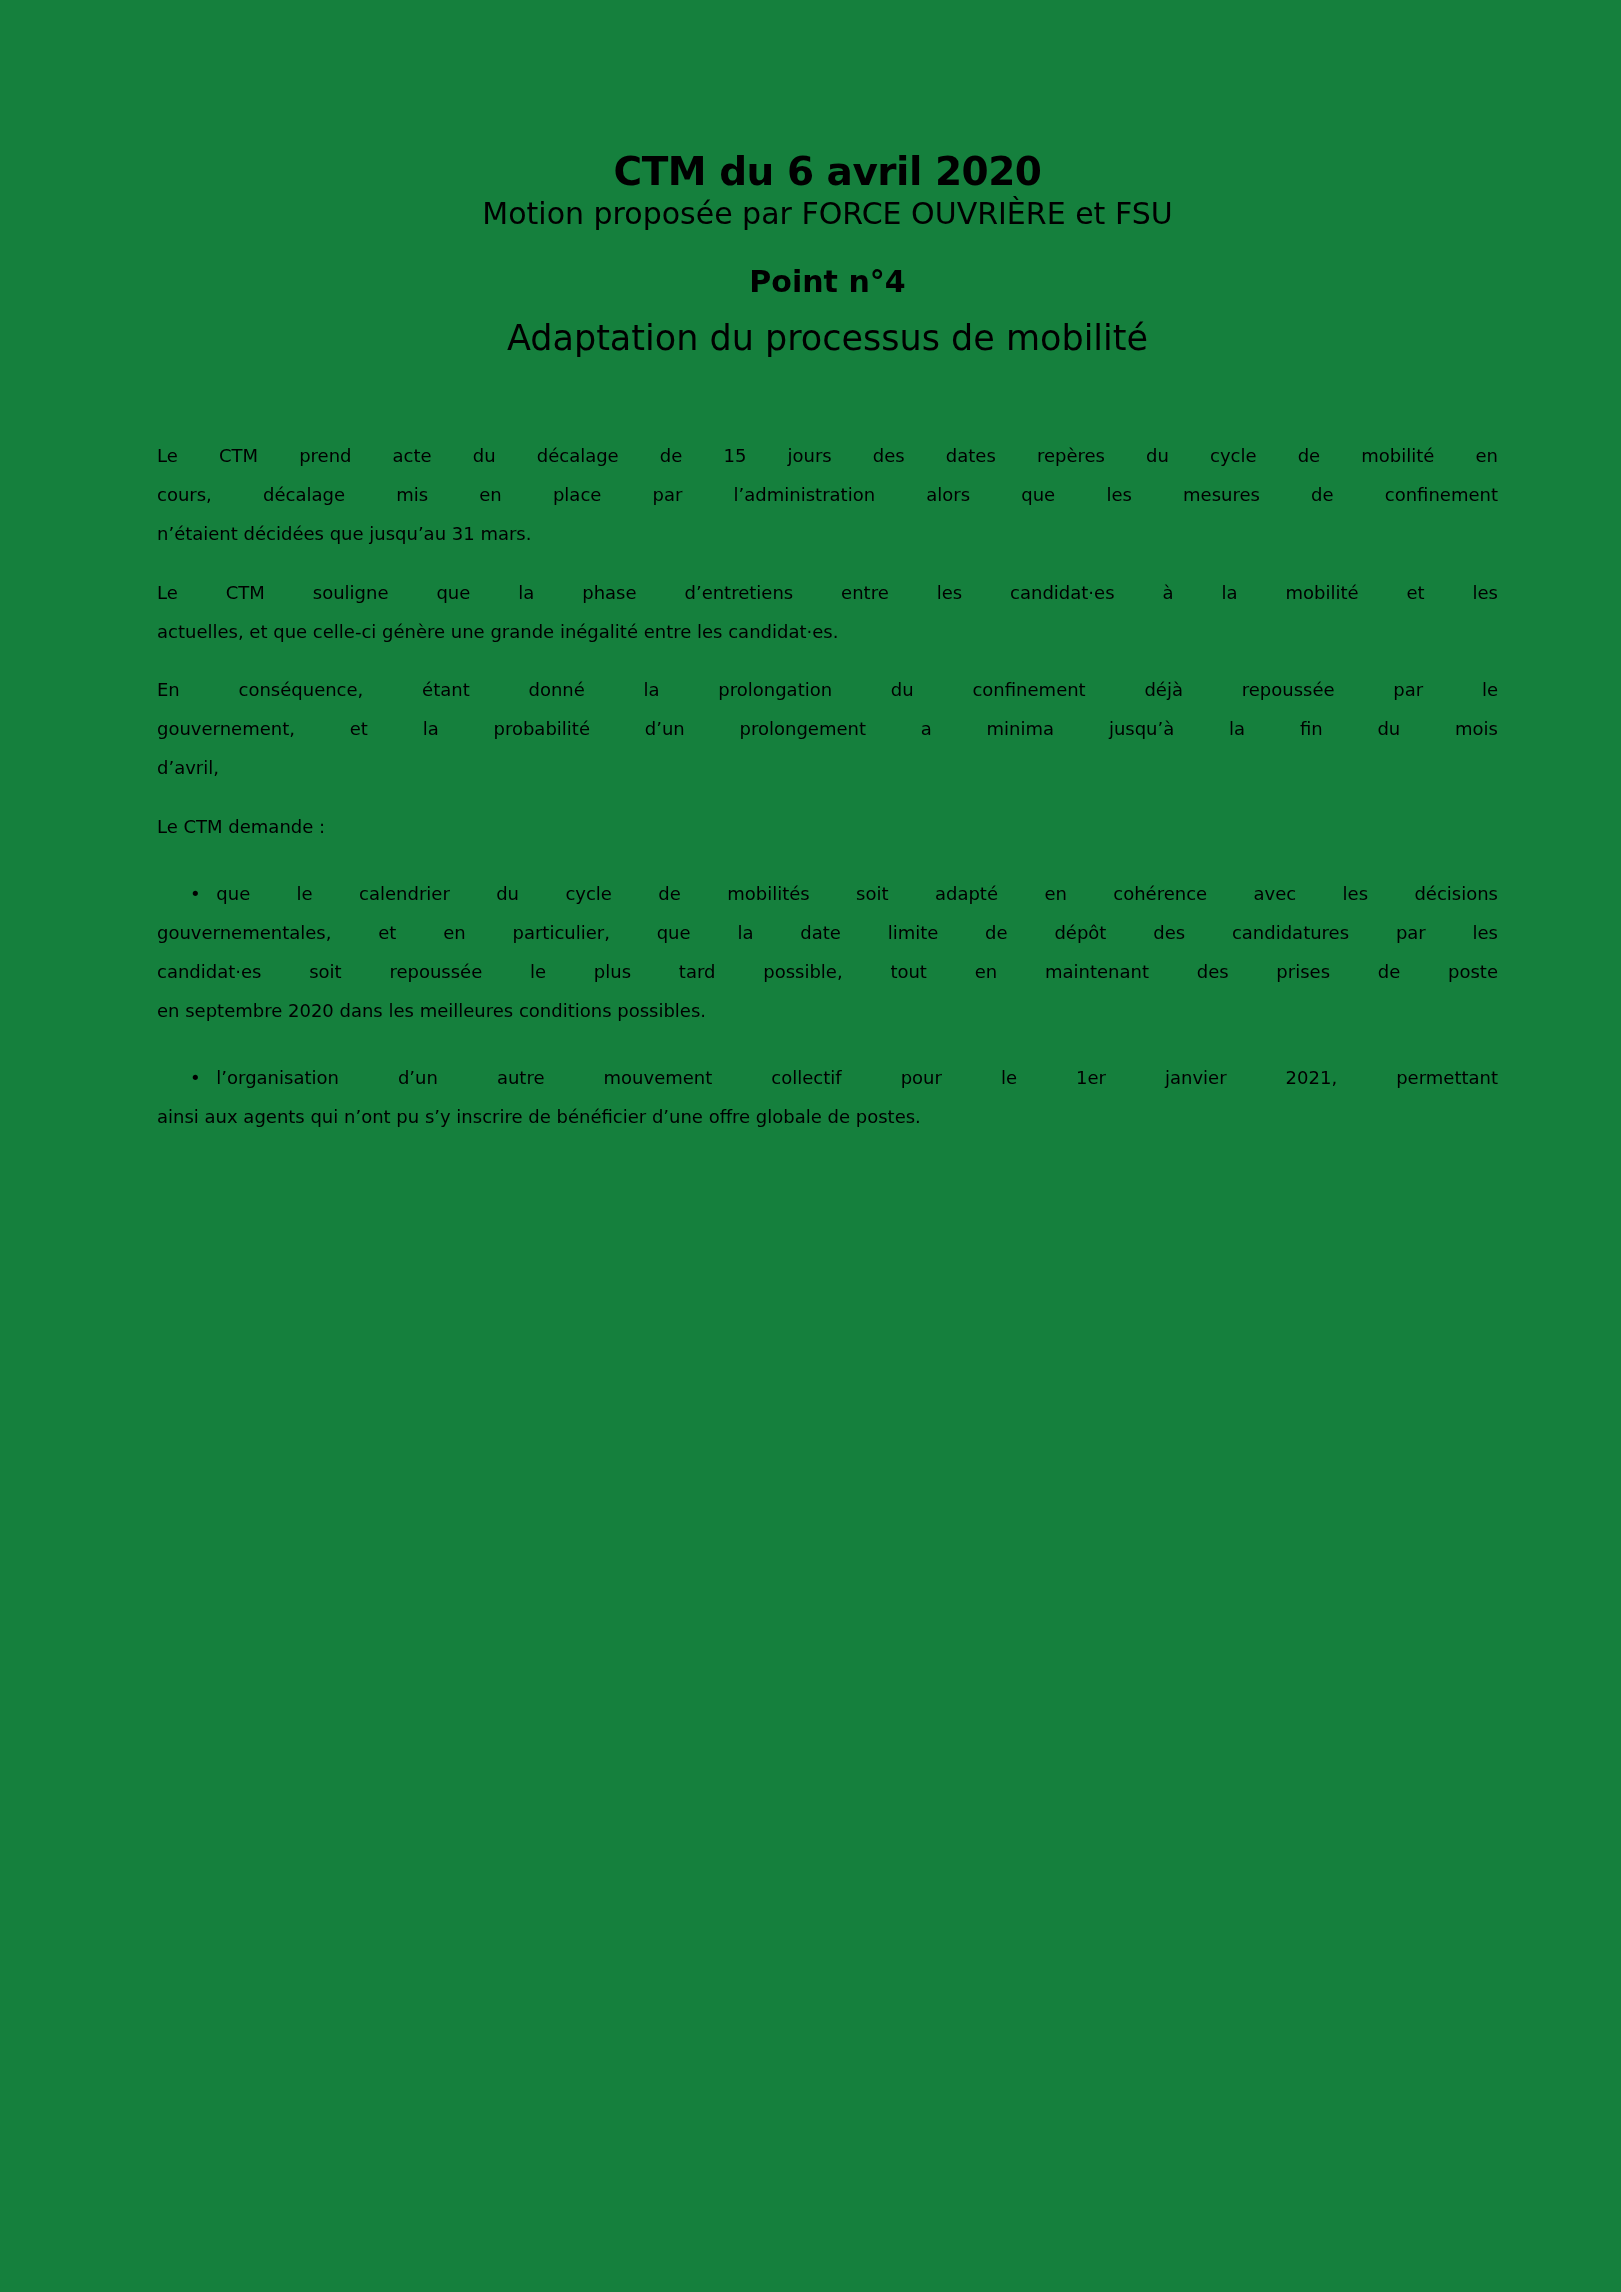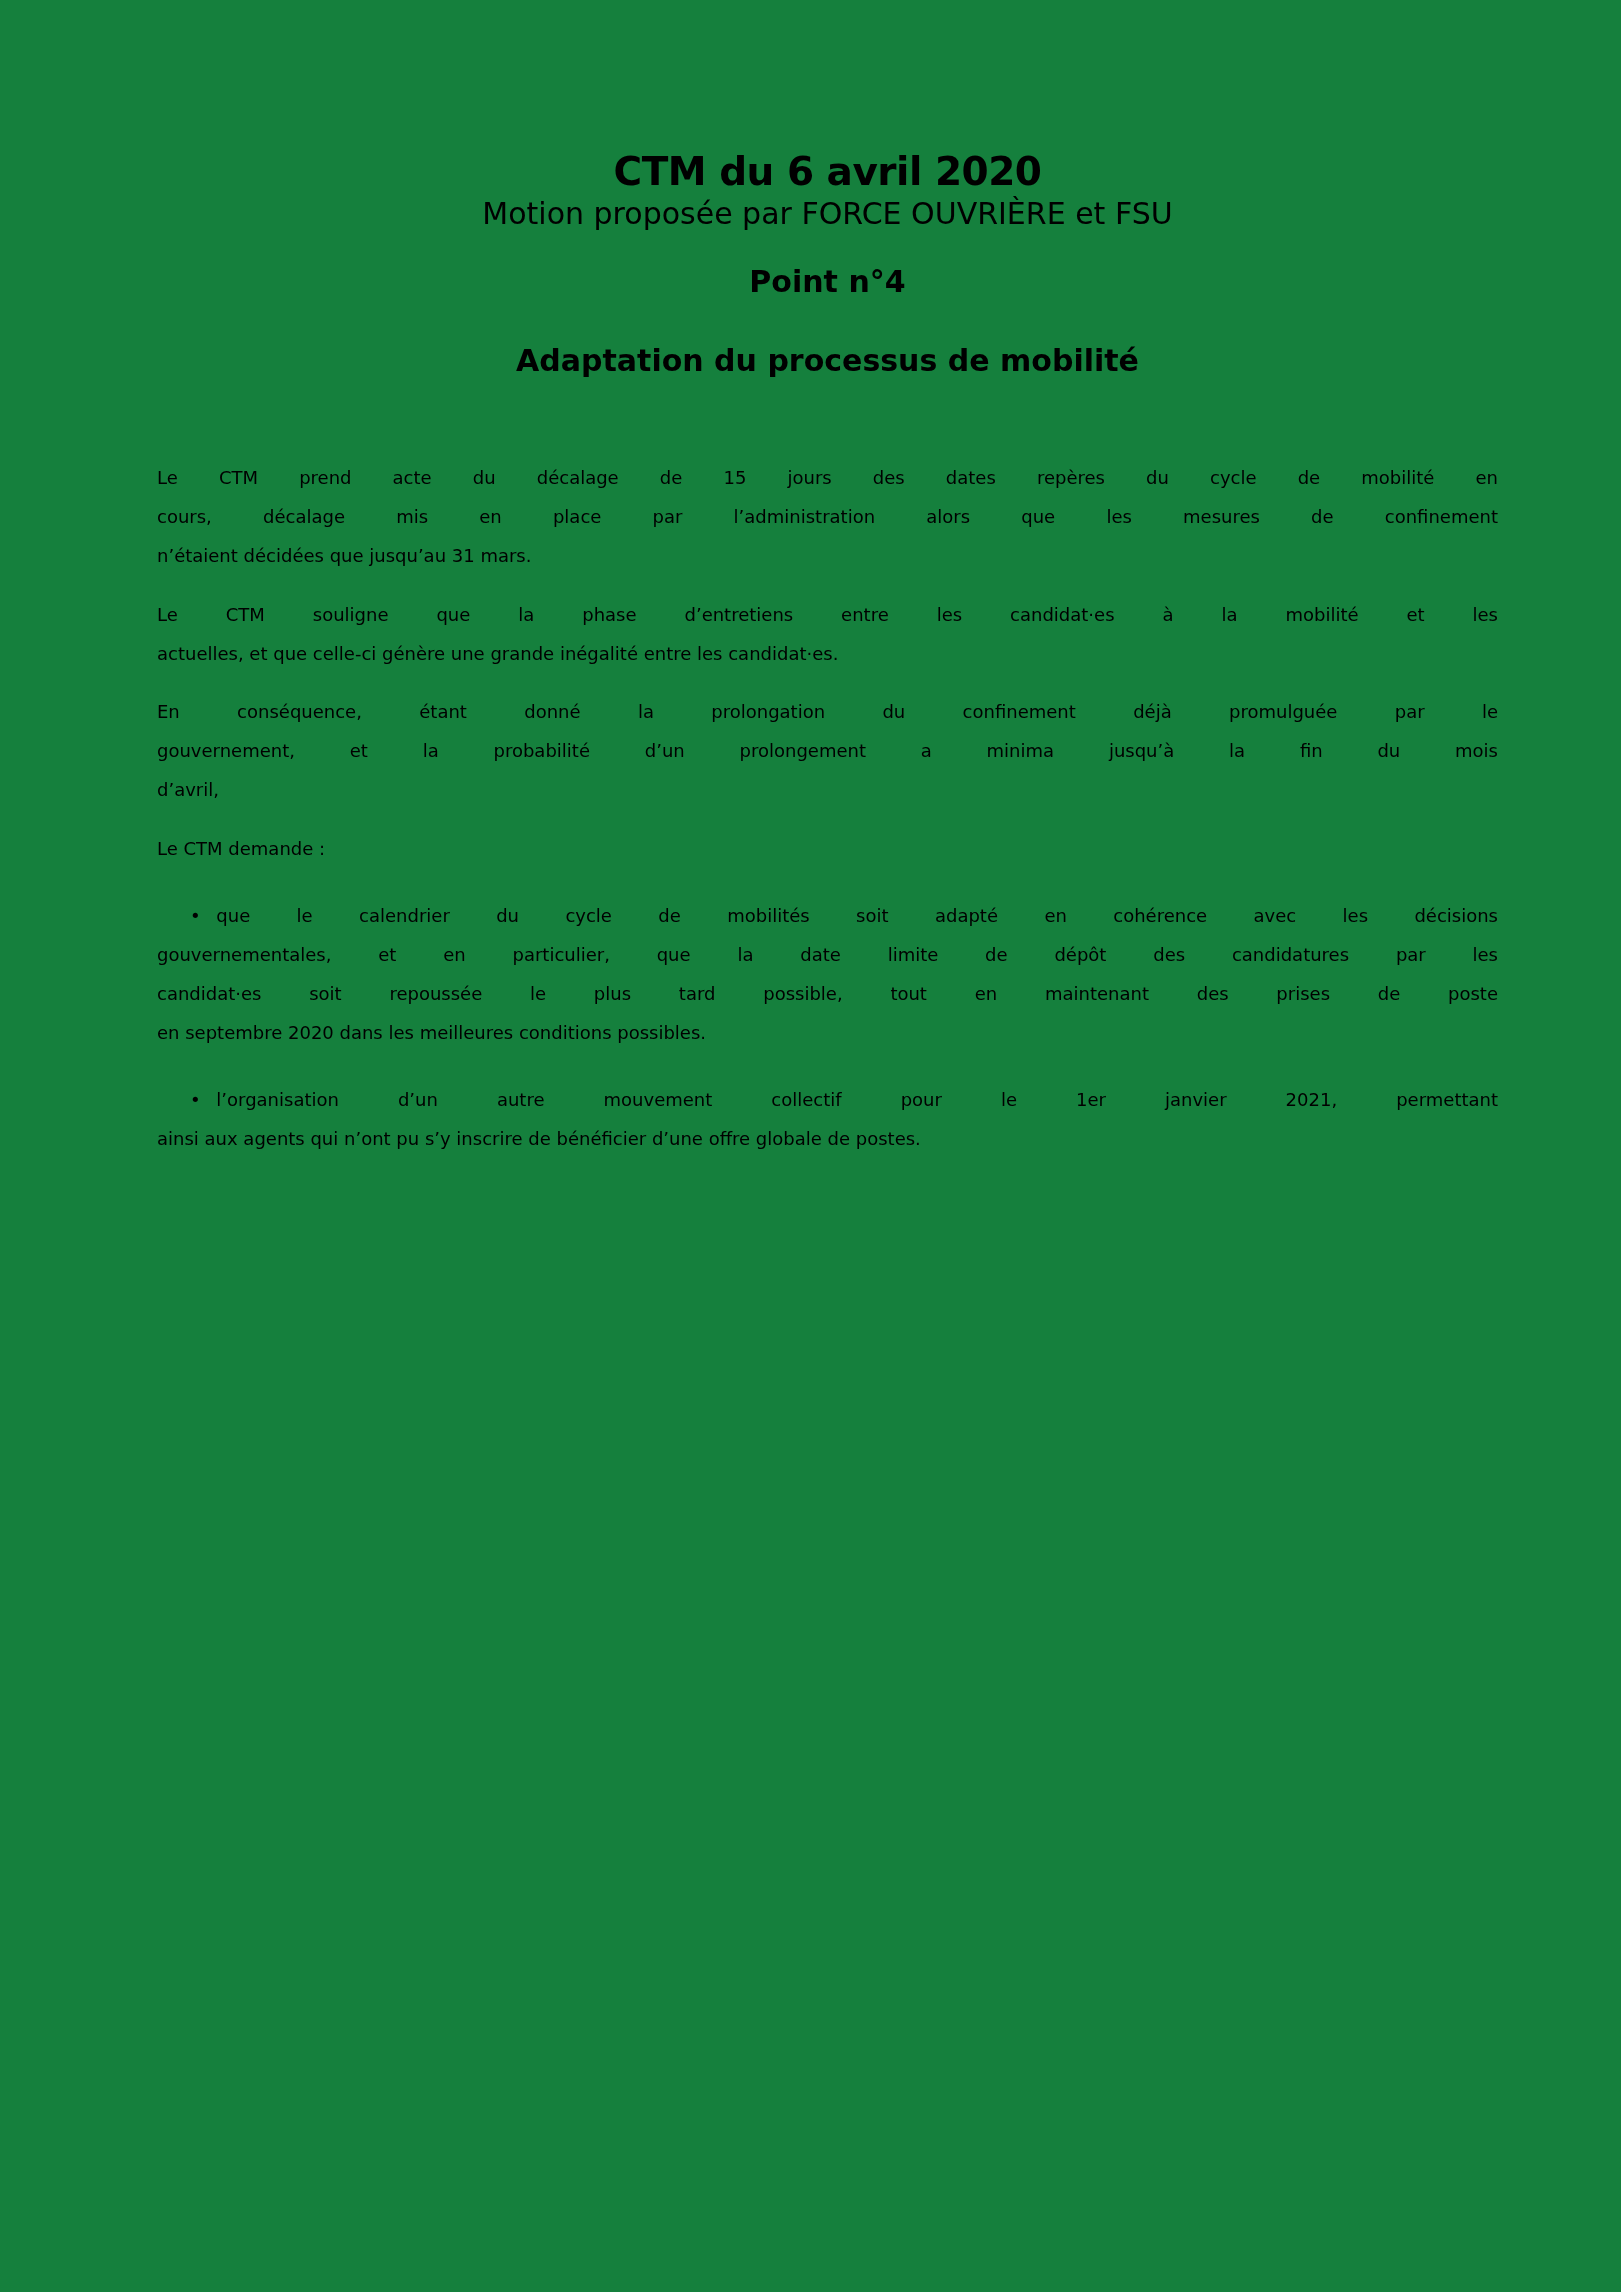--- a/index.html
+++ b/index.html
@@ -37,24 +37,24 @@
   .doc-subtitle .org {
     font-weight: normal;
   }
   .doc-point {
     font-size: 30px;
     font-weight: bold;
     line-height: 39px;
     margin-top: 29px;
   }
   .doc-subject {
-    font-size: 30px;
-    font-weight: bold;
+    font-size: 35px;
+    font-weight: normal;
     line-height: 39px;
-    margin-top: 40px;
+    margin-top: 18px;
   }
   .doc-body {
     margin-top: 78px;
     font-size: 18px;
     line-height: 39px;
   }
   .para {
     margin: 0 0 19.6px 0;
   }
   .line {
@@ -91,21 +91,21 @@
           <div class="para">
             <div class="line">Le CTM prend acte du décalage de 15 jours des dates repères du cycle de mobilité en</div>
             <div class="line">cours, décalage mis en place par l’administration alors que les mesures de confinement</div>
             <div class="line last">n’étaient décidées que jusqu’au 31 mars.</div>
           </div>
           <div class="para">
             <div class="line">Le CTM souligne que la phase d’entretiens entre les candidat·es à la mobilité et les</div>
             <div class="line last">actuelles, et que celle-ci génère une grande inégalité entre les candidat·es.</div>
           </div>
           <div class="para">
-            <div class="line">En conséquence, étant donné la prolongation du confinement déjà promulguée par le</div>
+            <div class="line">En conséquence, étant donné la prolongation du confinement déjà repoussée par le</div>
             <div class="line">gouvernement, et la probabilité d’un prolongement a minima jusqu’à la fin du mois</div>
             <div class="line last">d’avril,</div>
           </div>
           <div class="para">
             <div class="line last">Le CTM demande :</div>
           </div>
           <div class="para">
             <div class="line bullet-first"><span class="bullet-glyph">•</span>que le calendrier du cycle de mobilités soit adapté en cohérence avec les décisions</div>
             <div class="line">gouvernementales, et en particulier, que la date limite de dépôt des candidatures par les</div>
             <div class="line">candidat·es soit repoussée le plus tard possible, tout en maintenant des prises de poste</div>

